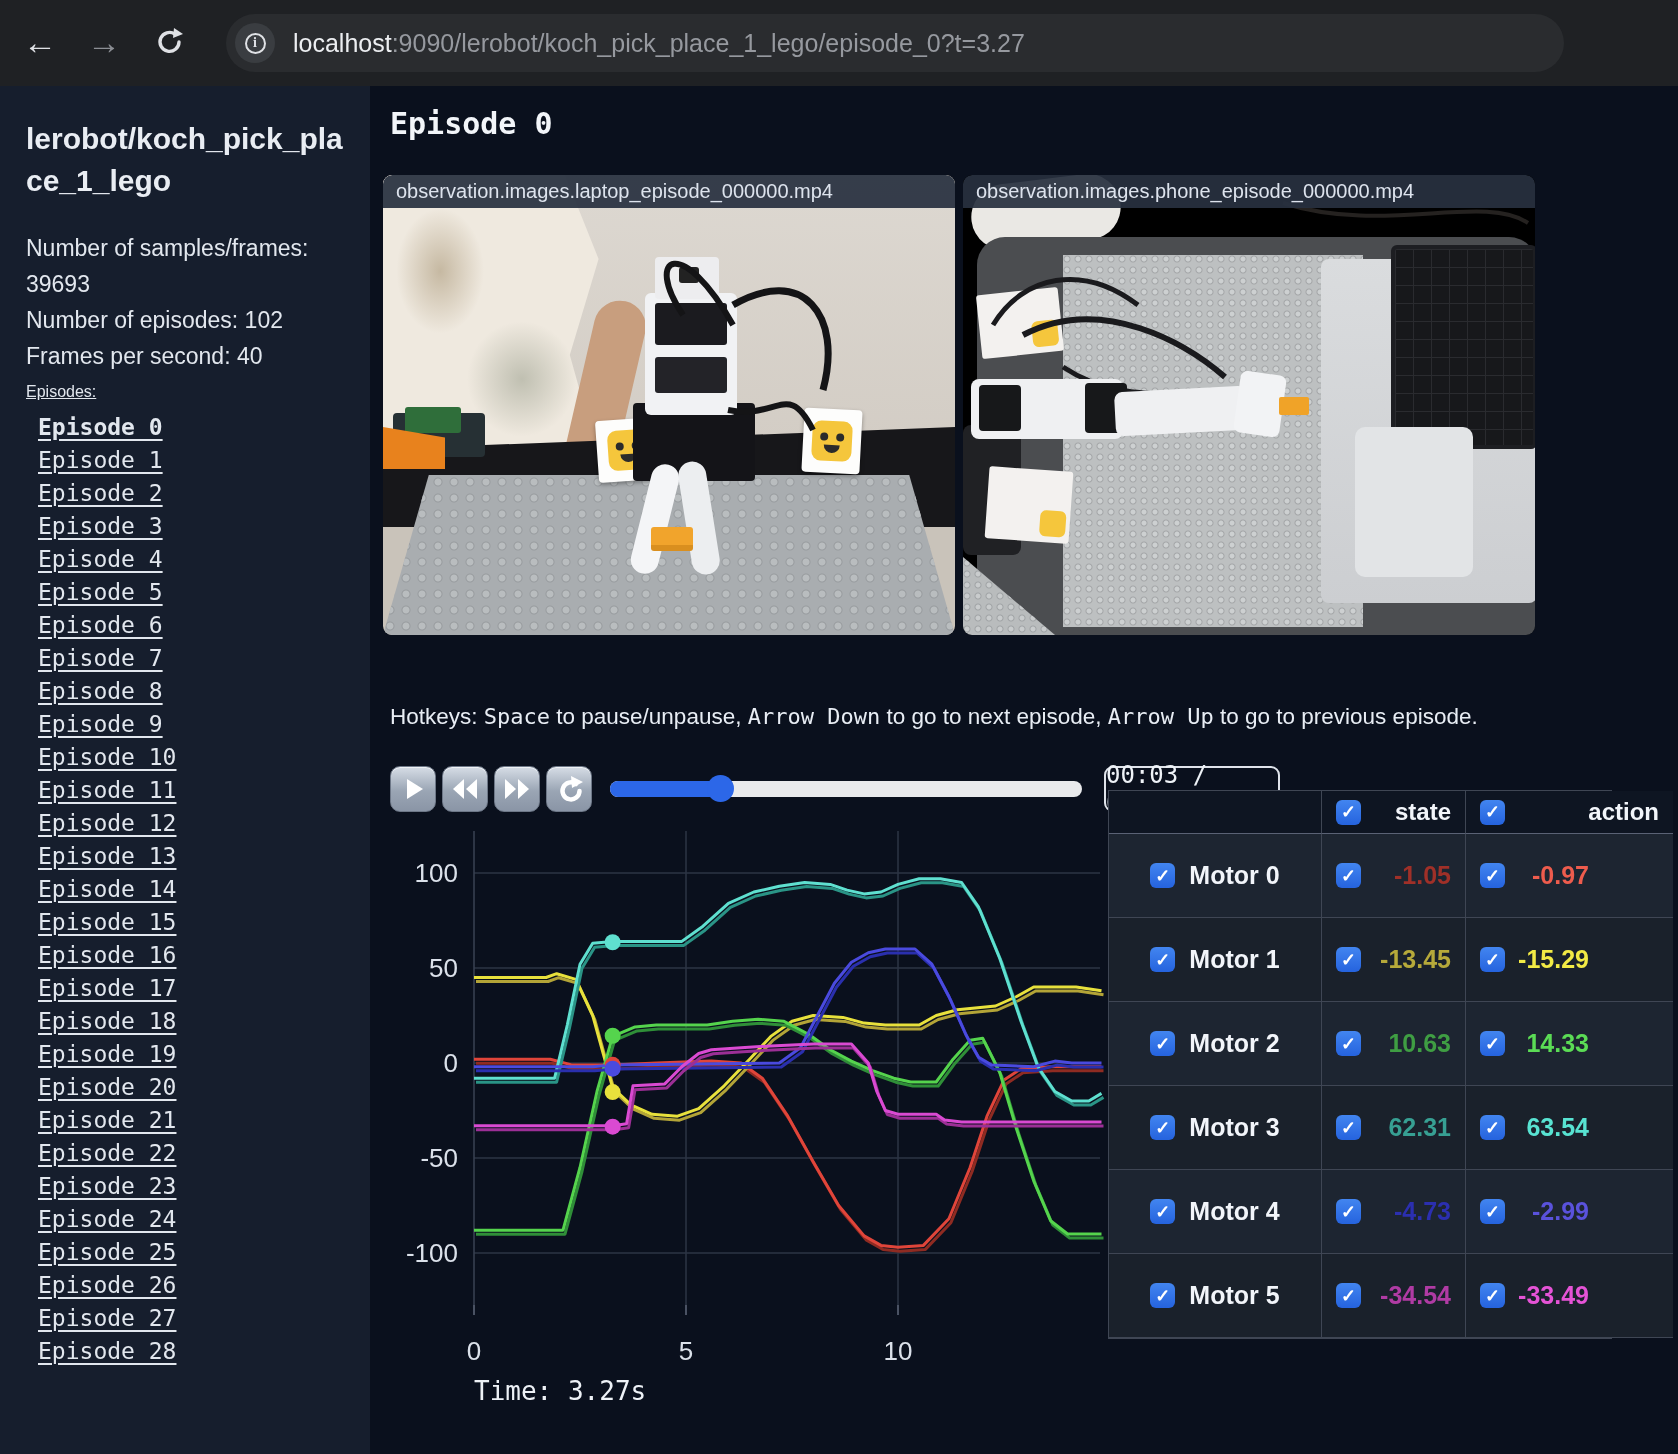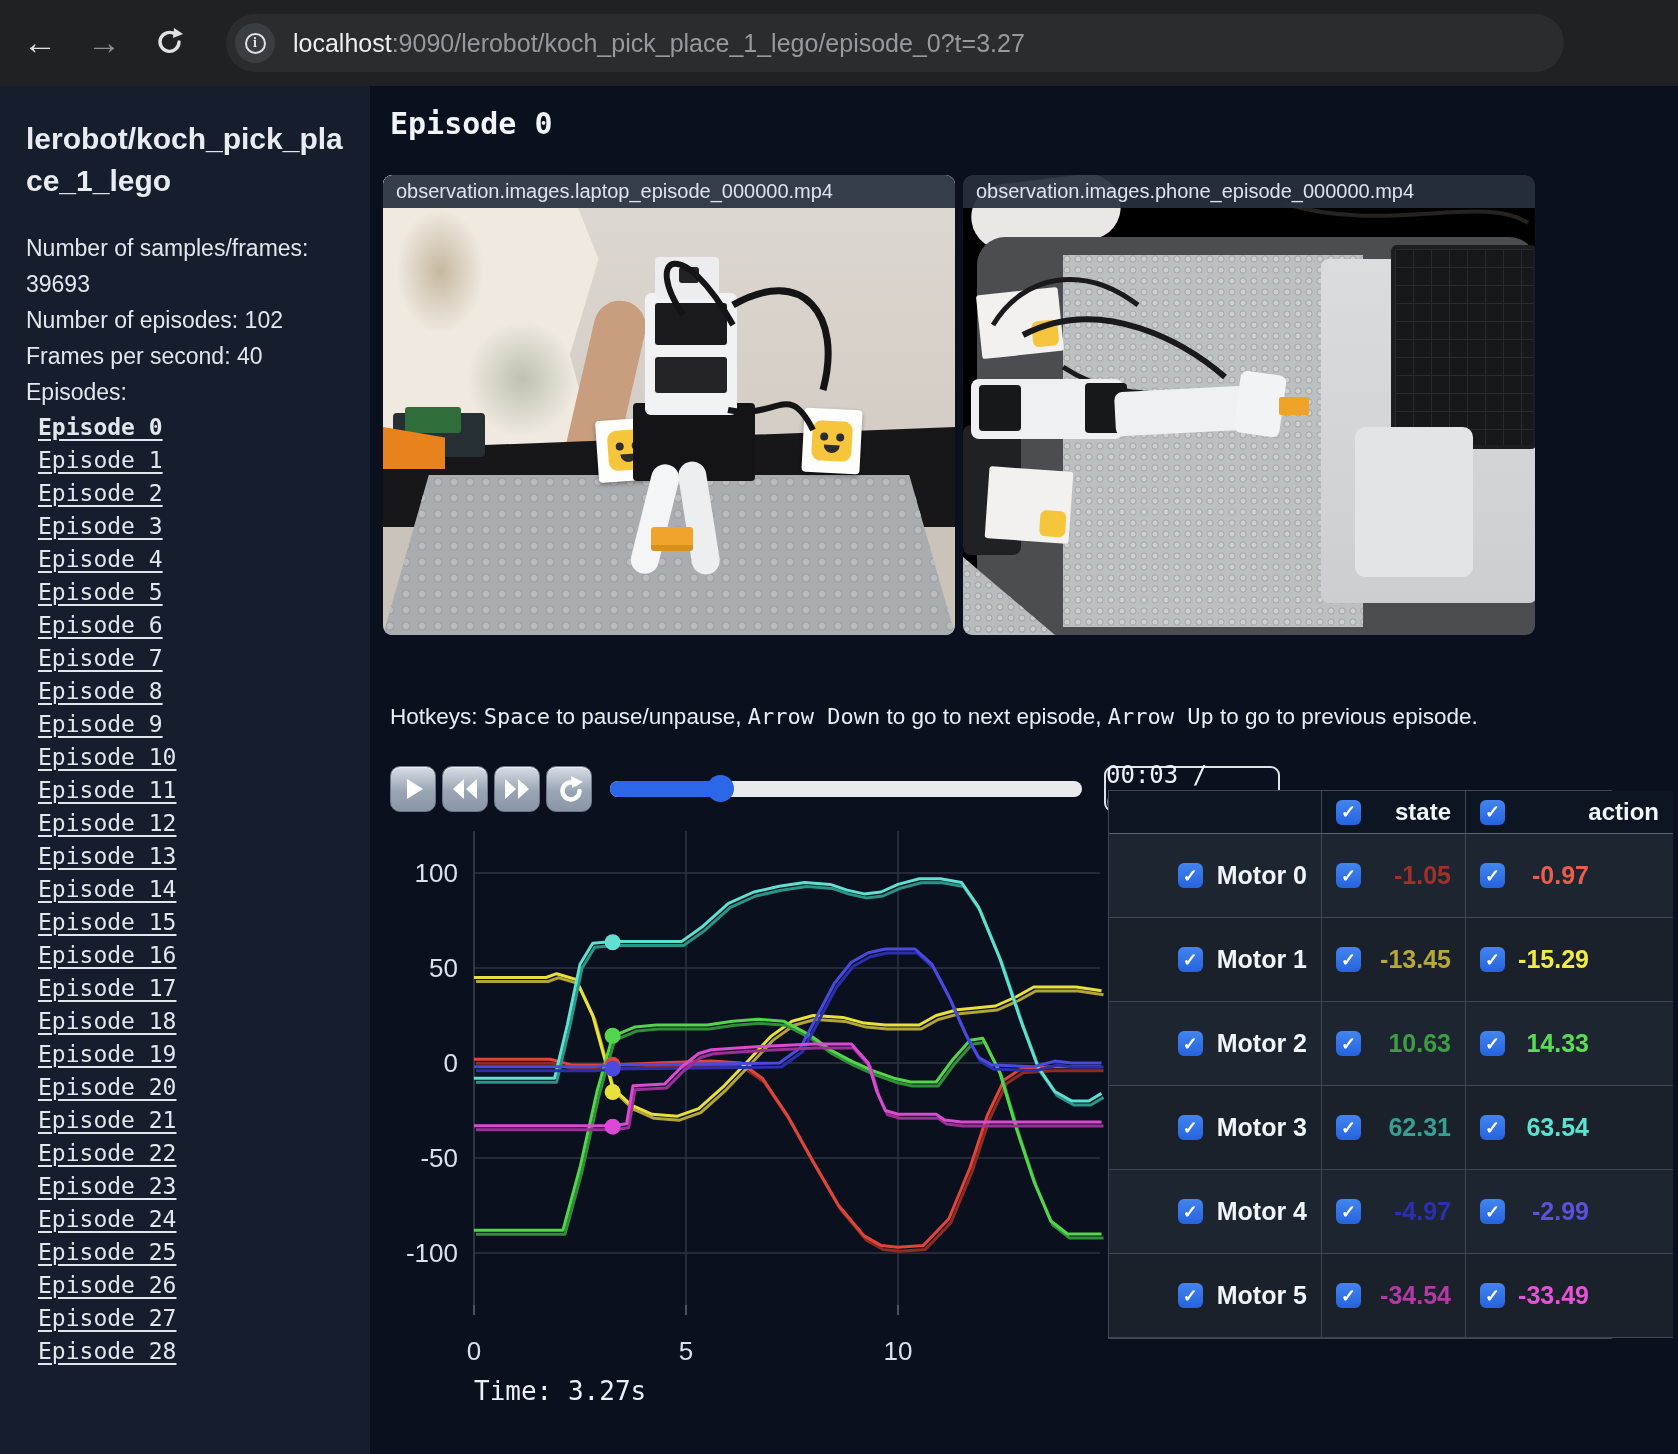--- a/index.html
+++ b/index.html
@@ -25,21 +25,21 @@
   .url-text { margin-left:18px; font-size:25px; white-space:nowrap; overflow:hidden; }
   .url-host { color:#eceef1; }
   .url-rest { color:#96999f; }
 
   
   .sidebar { position:absolute; left:0; top:86px; width:370px; height:1368px;
              background:#161e2d; padding:32px 24px 0 26px; overflow:hidden; }
   .ds-title { font-size:30px; line-height:42px; font-weight:bold; color:#e9edf3;
               word-break:break-all; margin-bottom:28px; }
   .stat-line { font-size:23px; line-height:36px; color:#e2e7ee; }
-  .episodes-label { font-size:23px; line-height:36px; color:#e2e7ee; }
+  .episodes-label { font-size:16px; line-height:36px; color:#e2e7ee;text-decoration:underline; }
   .episode-list { display:block; margin-top:1px; padding-left:12px; }
   .episode-link { display:block; font-family:"DejaVu Sans Mono", monospace;
                   font-size:23px; line-height:33px; color:#e2e7ee;
                   text-decoration:underline; text-underline-offset:4px; width:fit-content; }
   .episode-link.active { font-weight:bold; }
 
   
   .scroll-thumb { position:absolute; left:377px; top:905px; width:13px; height:68px;
                   border-radius:7px; background:#4f5767; }
 
@@ -171,21 +171,21 @@
                  display:grid; grid-template-columns:213px 144px 207px;
                  grid-auto-rows:auto; border:1px solid #3f4654; }
   .cell { display:flex; align-items:center; padding:0 14px;
           border-right:1px solid #3f4654; border-bottom:1px solid #3f4654; }
   .cell:nth-child(3n) { border-right:none; }
   .th { height:43px; background:#0e1522; justify-content:space-between;
         border-bottom:1px solid #5a6275; }
   .th .hdr-label { font-size:24px; font-weight:bold; color:#f2f5fa; }
   .row-a { background:#1d2531; height:84px; }
   .row-b { background:#1a212b; height:84px; }
-  .label-cell { justify-content:flex-end; gap:14px; }
+  .label-cell { justify-content:center; gap:14px; }
   .motor-label { font-size:25px; font-weight:bold; color:#f2f5fa; }
   .val-cell { justify-content:space-between; }
   .val-cell.action { padding-right:84px; }
   .val { font-size:25px; font-weight:bold; }
   .cb { width:25px; height:25px; border-radius:6px; flex:0 0 25px;
         background:linear-gradient(180deg,#4285f0,#2563de); position:relative; }
   .cb::after { content:"✓"; position:absolute; inset:0; color:#fff; font-size:18px;
                font-weight:bold; display:flex; align-items:center; justify-content:center; }
 </style>
 </head>
@@ -457,21 +457,21 @@
           <div class="cb"></div>
           <span class="val" style="color: rgb(88, 227, 210);">63.54</span>
         </div>
 
       <div class="cell row-a label-cell">
           <div class="cb"></div>
           <span class="motor-label">Motor 4</span>
         </div>
       <div class="cell row-a val-cell">
           <div class="cb"></div>
-          <span class="val" style="color: rgb(43, 47, 176);">-4.97</span>
+          <span class="val" style="color: rgb(43, 47, 176);">-4.73</span>
         </div>
       <div class="cell row-a val-cell action">
           <div class="cb"></div>
           <span class="val" style="color: rgb(90, 82, 220);">-2.99</span>
         </div>
 
       <div class="cell row-b label-cell">
           <div class="cb"></div>
           <span class="motor-label">Motor 5</span>
         </div>

